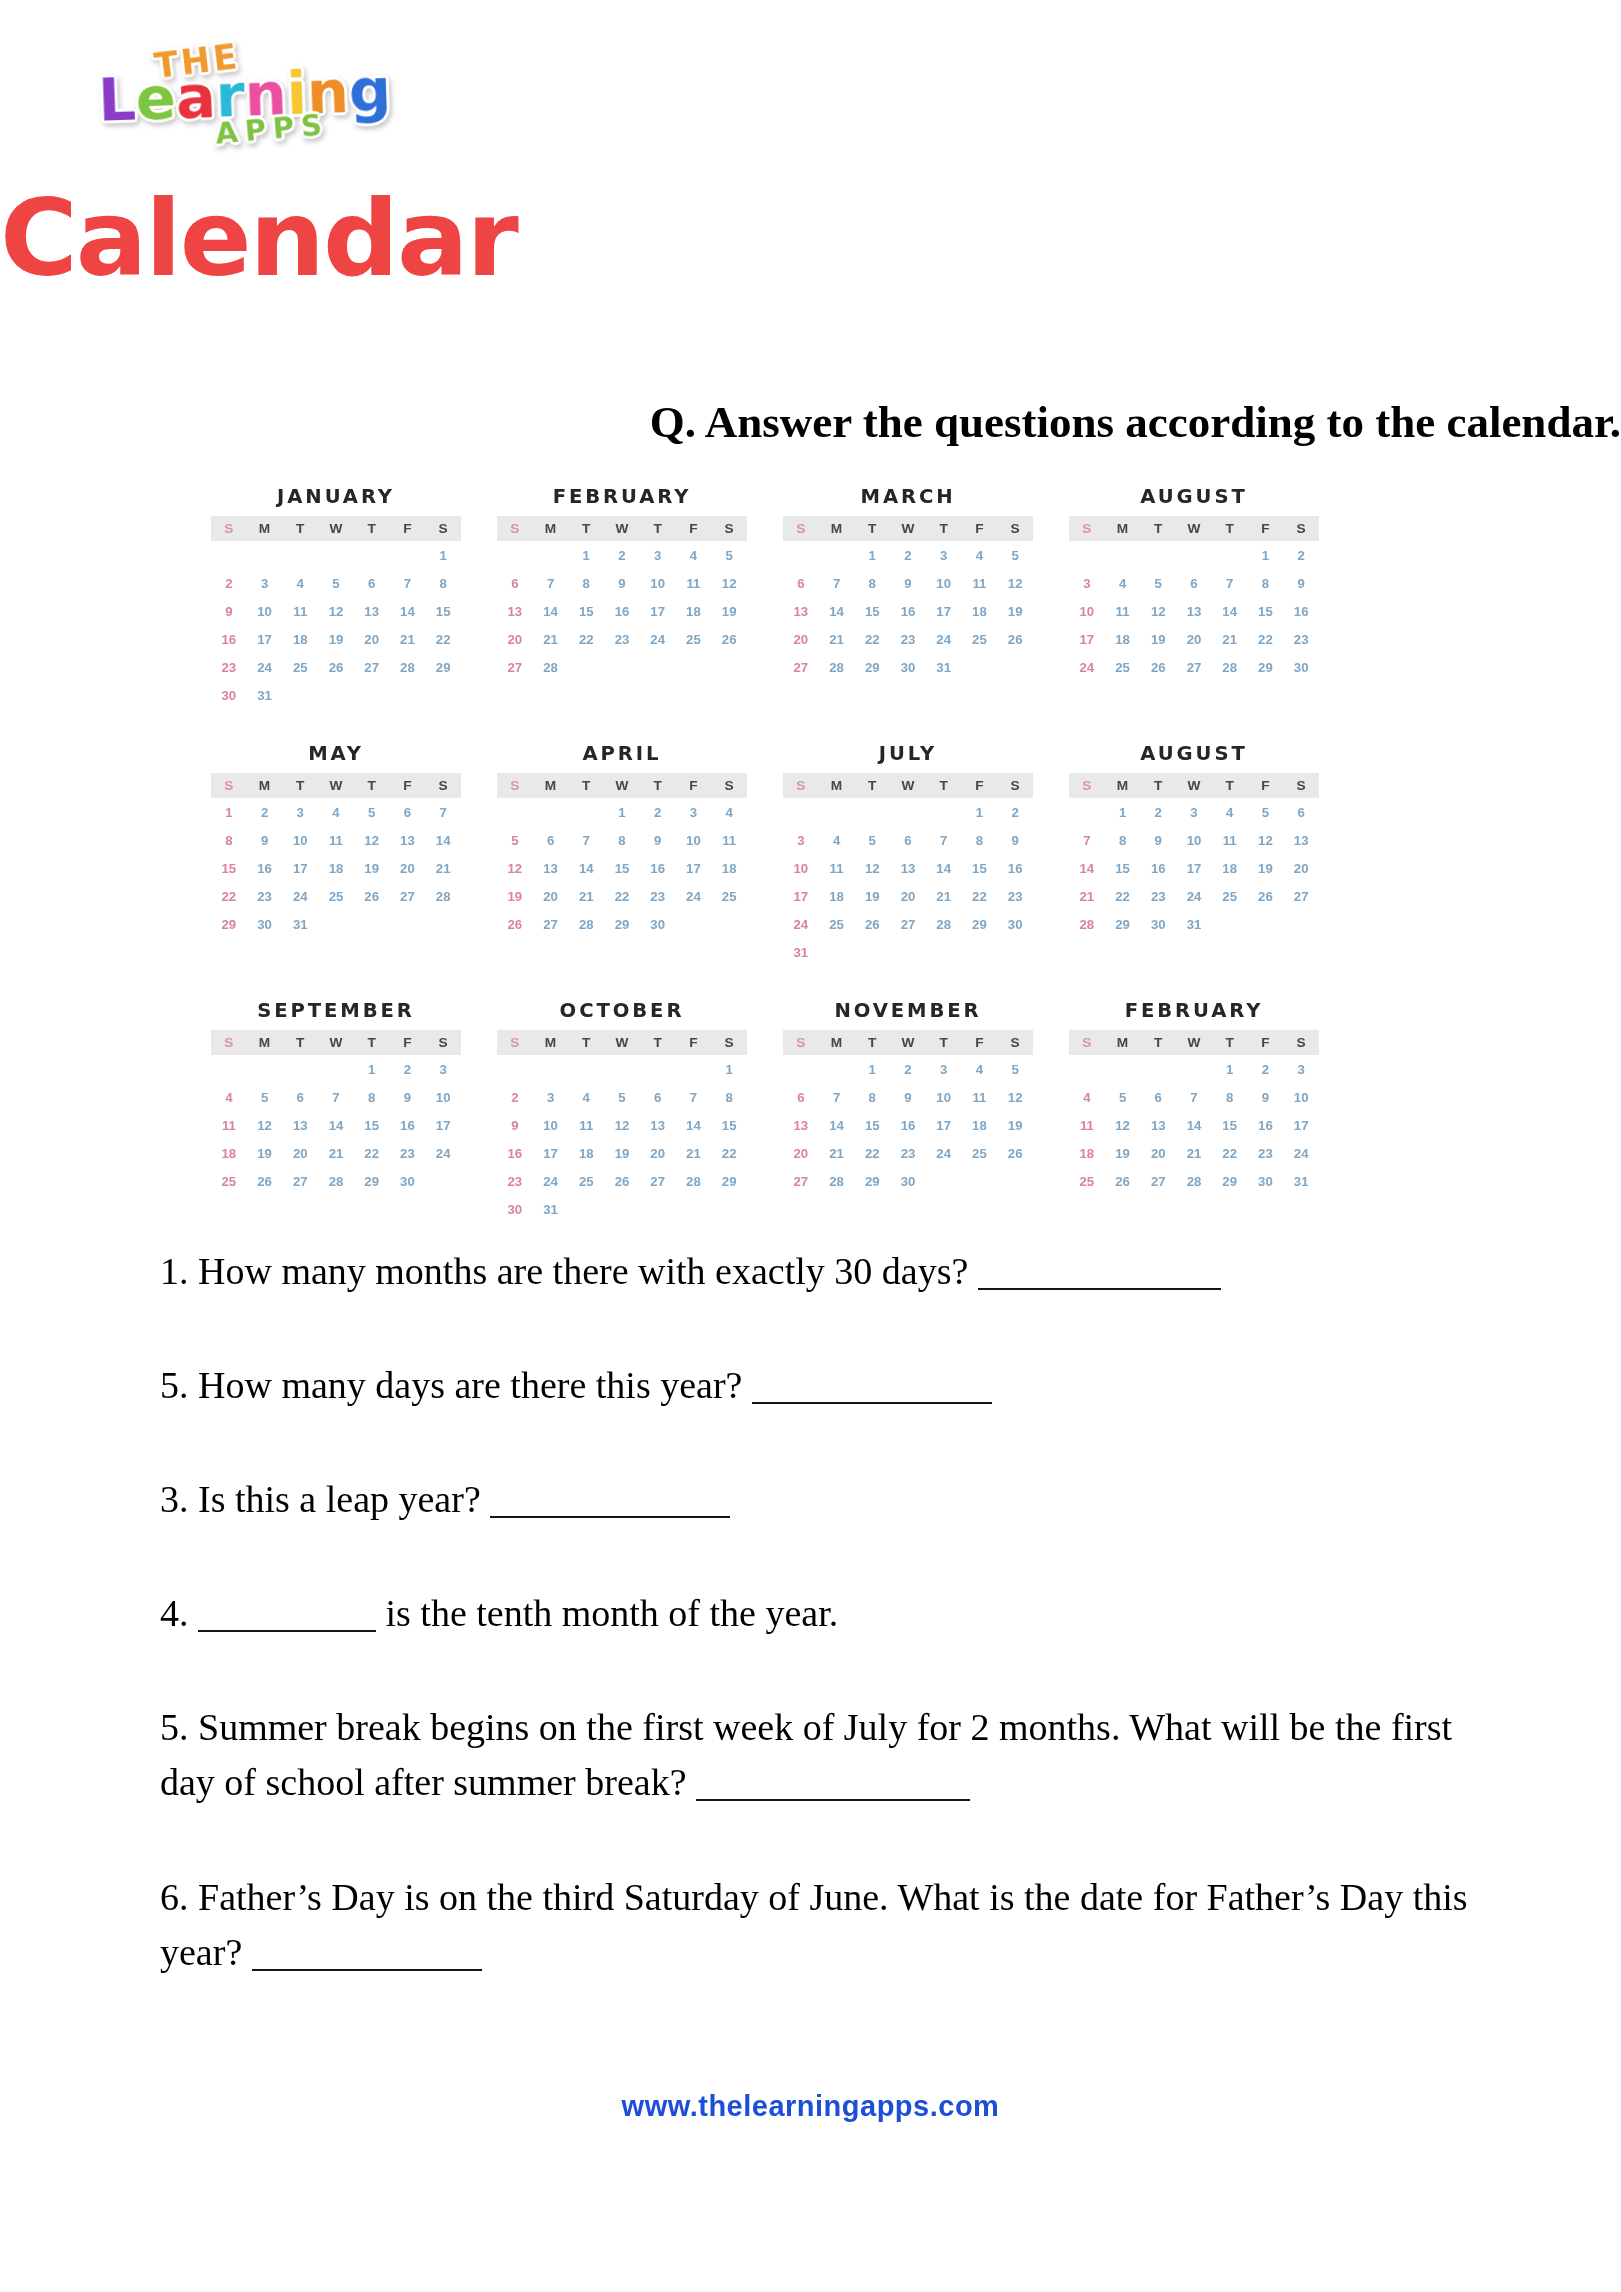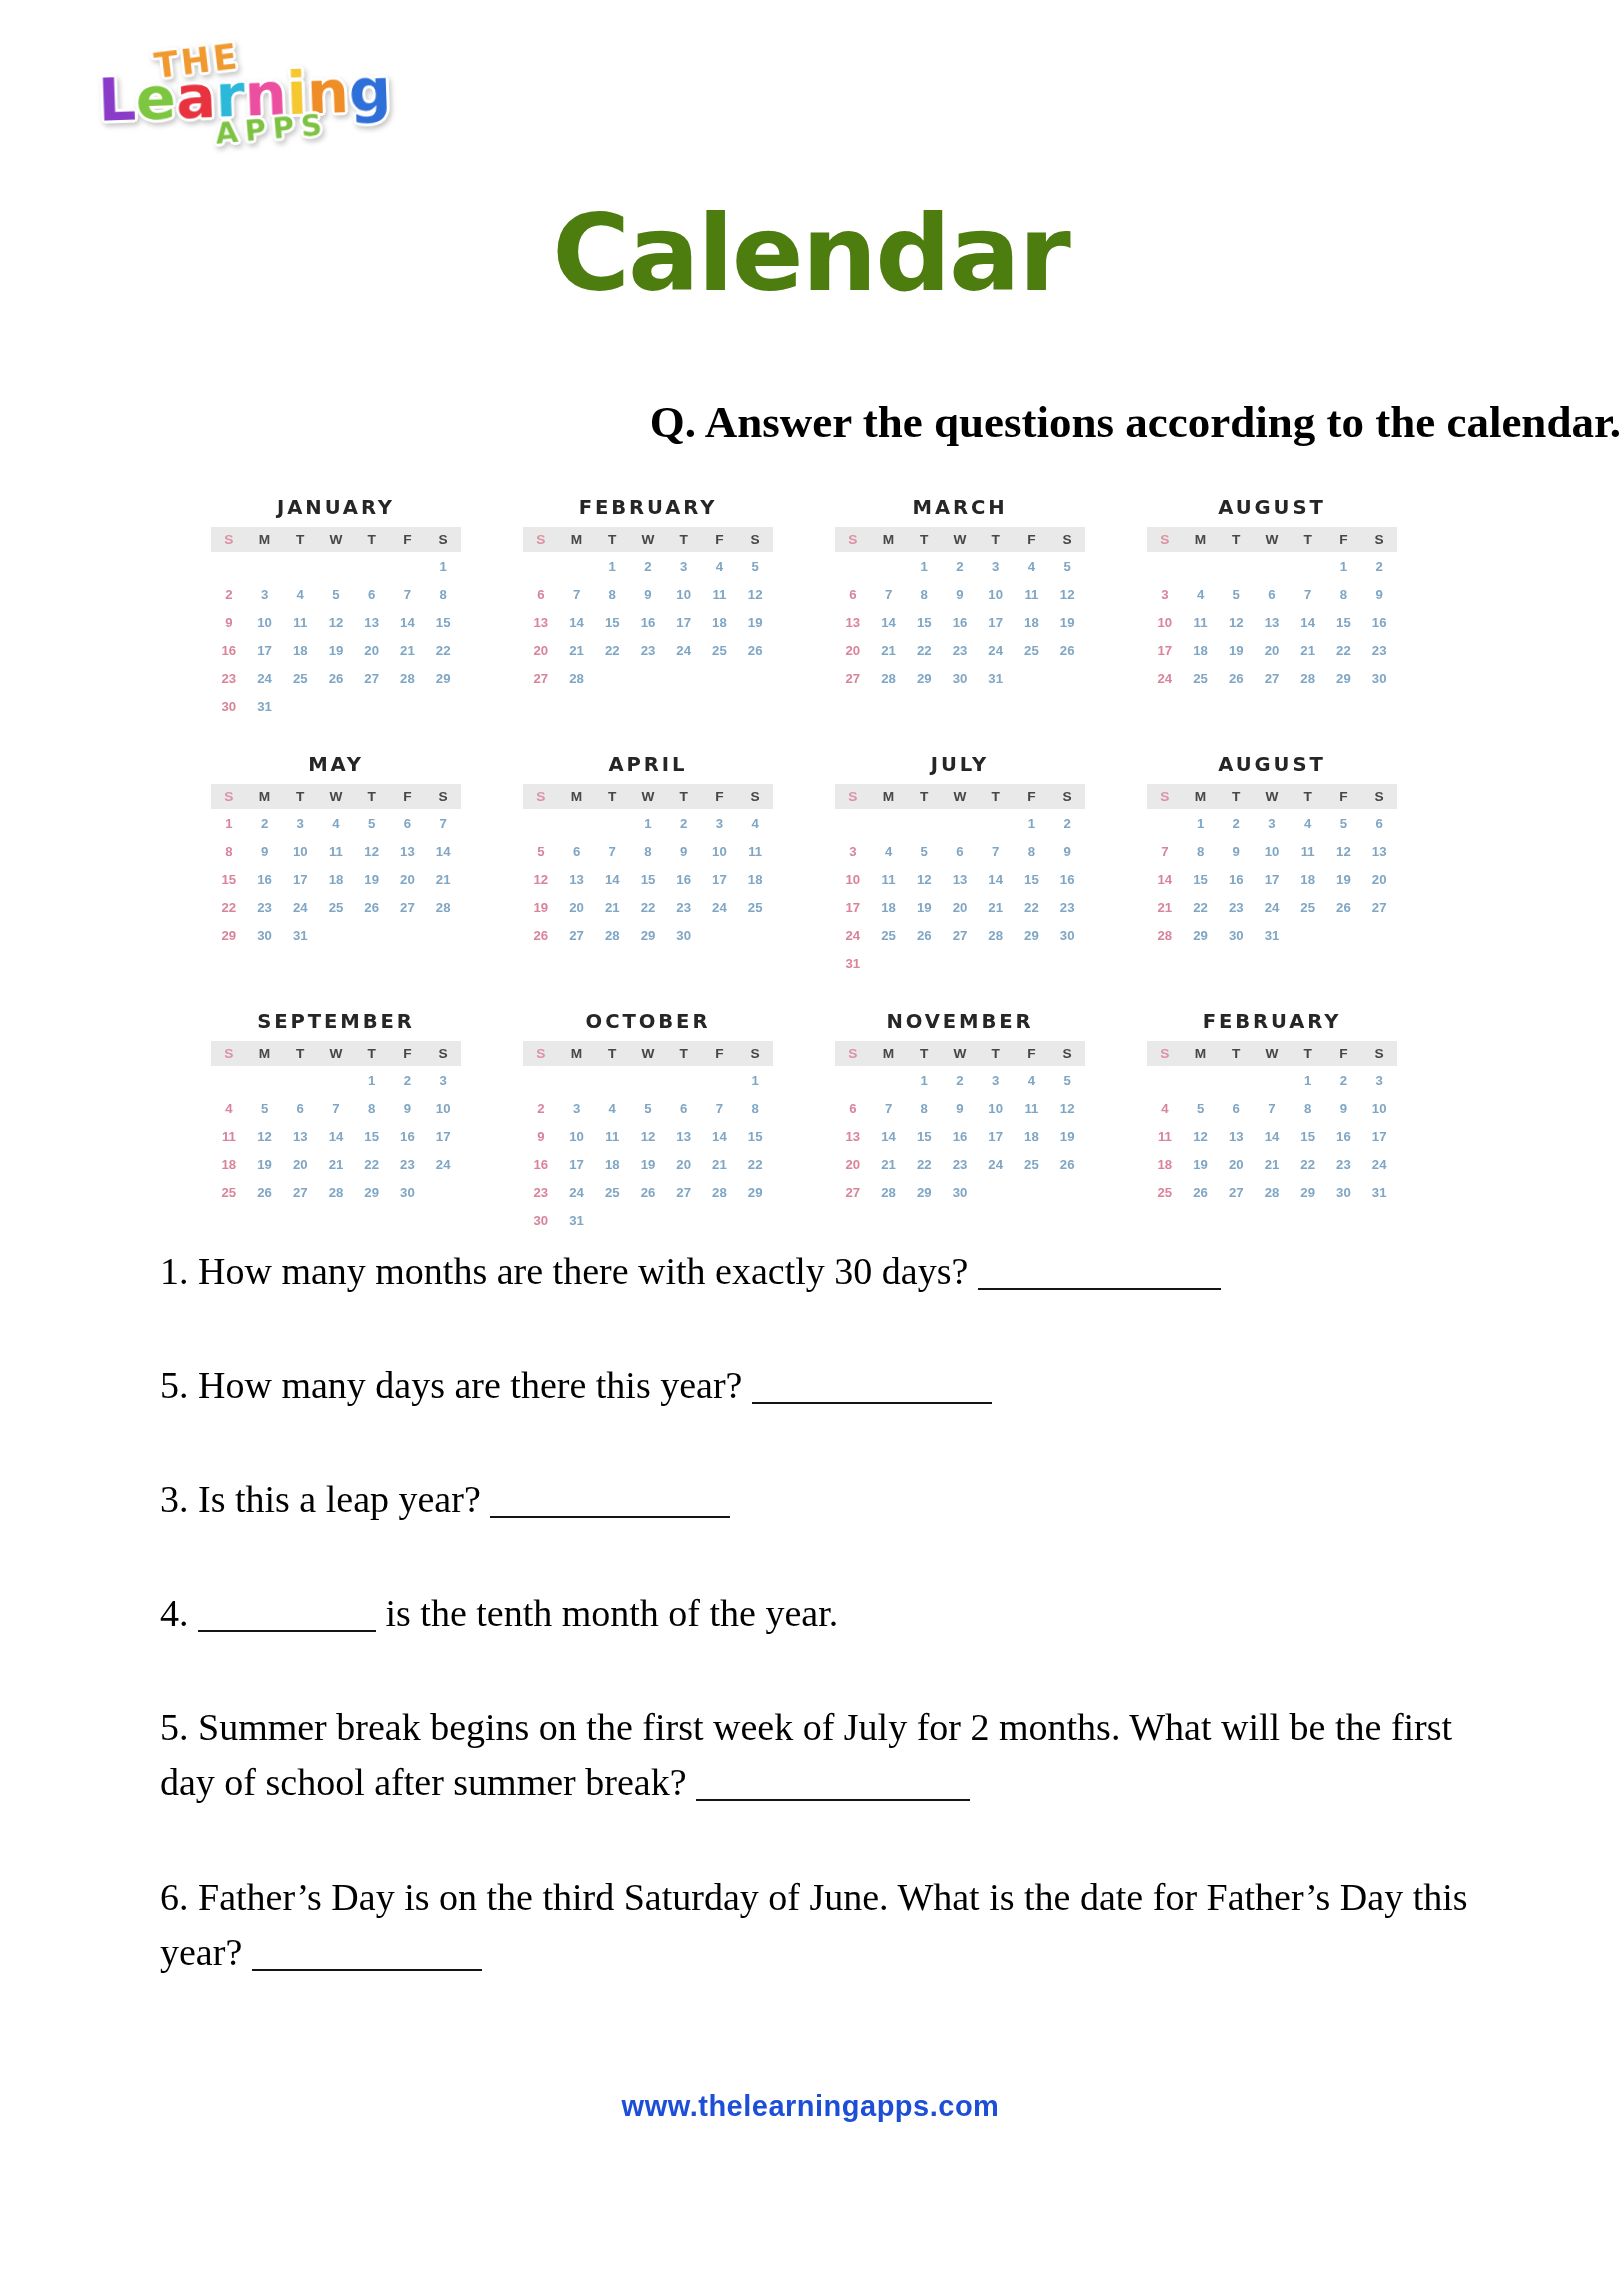--- a/index.html
+++ b/index.html
@@ -47,51 +47,51 @@
     font-size: 29px;
     letter-spacing: 6.9px;
     margin-left: 116px;
     margin-top: -9.8px;
     transform: rotate(-3deg);
   }
 
   
   .title {
     position: absolute;
-    top: 192px;
+    top: 177px;
     left: 0;
     width: 100%;
     margin: 0;
-    text-align: center;
+    text-align: left;
     font-family: "DejaVu Sans", sans-serif;
     font-weight: bold;
     font-size: 106px;
     letter-spacing: -2px;
-    color: #4d7c0f;
+    color: #ef4444;
   }
   .heading {
     position: absolute;
     top: 396px;
     left: 0;
     width: 100%;
     text-align: right;
     font-family: "Liberation Serif", serif;
     font-weight: bold;
     font-size: 45px;
     color: #000000;
   }
 
   
   .calendar-grid {
     position: absolute;
-    top: 496px;
+    top: 485px;
     left: 211px;
     display: grid;
     grid-template-columns: repeat(4, 250px);
-    column-gap: 62px;
+    column-gap: 36px;
   }
   .month { height: 257px; }
   .month-title {
     text-align: center;
     font-family: "DejaVu Sans", sans-serif;
     font-weight: bold;
     font-size: 19.6px;
     letter-spacing: 2.9px;
     color: #262626;
     margin-bottom: 7.8px;

